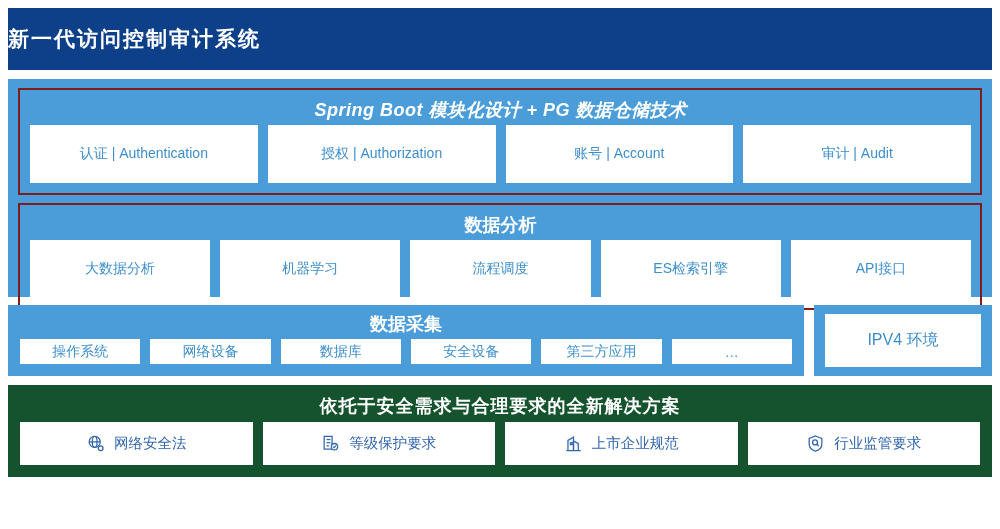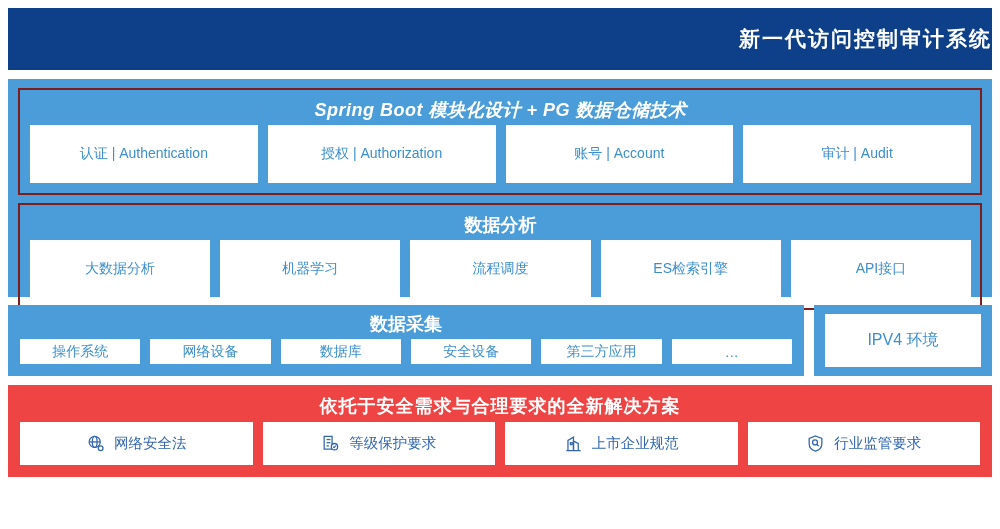--- a/index.html
+++ b/index.html
@@ -21,21 +21,21 @@
     padding: 0 8px;
   }
 
   
   .header {
     height: 62px;
     margin: 8px 0 0 0;
     background: #0d4088;
     display: flex;
     align-items: center;
-    justify-content: flex-end;
+    justify-content: flex-start;
   }
   .header-title {
     color: #ffffff;
     font-size: 21px;
     font-weight: bold;
     letter-spacing: 2px;
   }
 
   
   .panel {
@@ -127,21 +127,21 @@
     font-size: 16px;
     display: flex;
     align-items: center;
     justify-content: center;
   }
 
   
   .compliance {
     margin-top: 9px;
     height: 92px;
-    background: #ef4444;
+    background: #14532d;
     box-sizing: border-box;
     padding: 7px 12px 12px 12px;
     display: flex;
     flex-direction: column;
   }
   .compliance .group-title {
     color: #ffffff;
     font-size: 18px;
     font-weight: bold;
     height: 30px;

